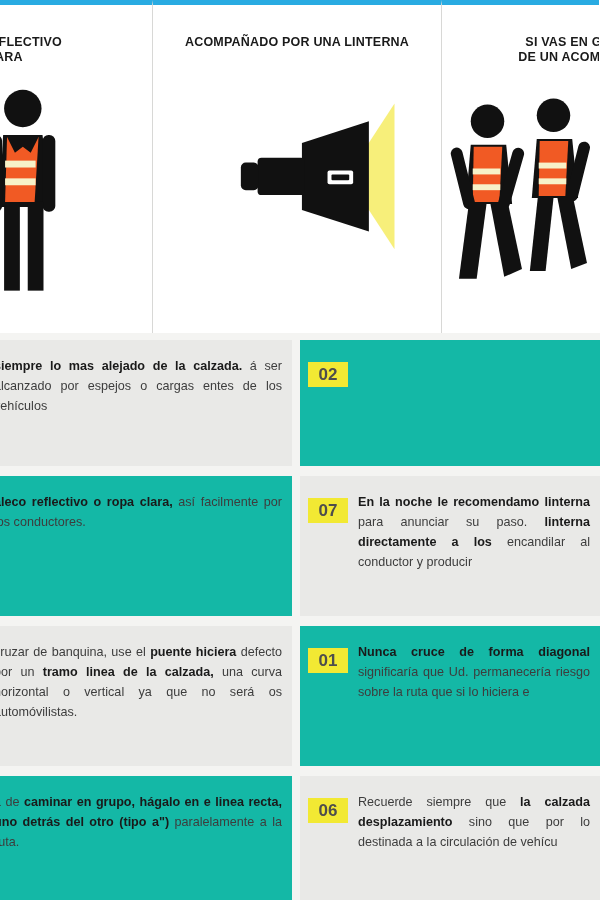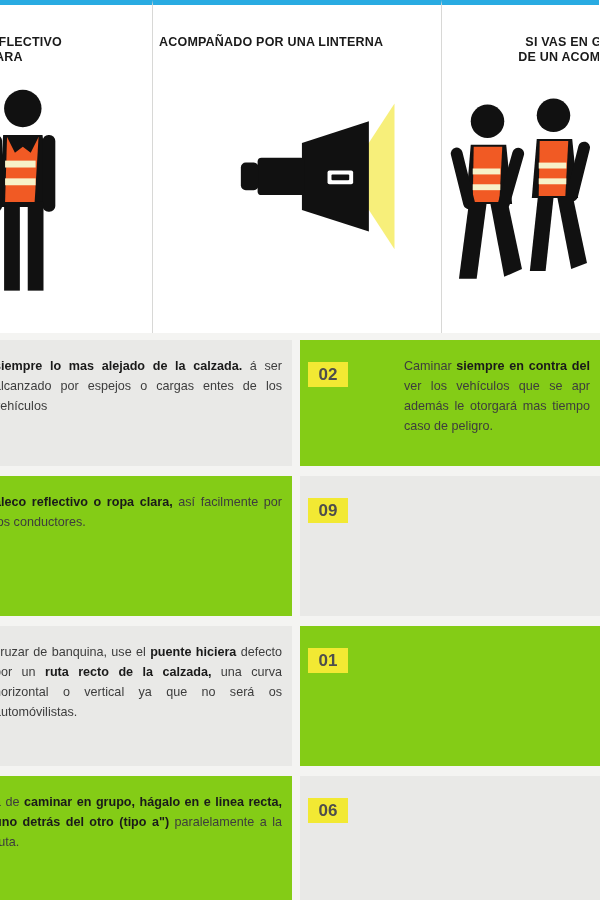--- a/index.html
+++ b/index.html
@@ -31,21 +31,22 @@
     box-sizing:border-box;
     overflow:hidden;
   }
   .panel.p1{width:152px;}
   .panel.p2{width:290px;border-left:1px solid #d8d8d6;border-right:1px solid #d8d8d6;}
   .panel.p3{width:157px;}
 
   .panel-title{
     position:absolute;
     top:30px;
-    left:6px;right:0;
+    left:0;right:0;
+    text-align:center;
     font-size:12.5px;
     font-weight:bold;
     color:#1a1a1a;
     letter-spacing:0.2px;
     line-height:15px;
     white-space:pre-line;
   }
   .panel.p1 .panel-title{text-align:left;left:-42px;width:190px;}
   .panel.p3 .panel-title{left:20px;width:230px;text-align:center;}
 
@@ -63,21 +64,21 @@
   .col.gap{width:8px;}
   .col.right{width:300px;}
 
   .tip{
     position:relative;
     background:#e9e9e7;
     box-sizing:border-box;
     display:flex;
     align-items:flex-start;
   }
-  .tip.alt{background:#84cc16;gap:46px;}
+  .tip.alt{background:#14b8a6;}
   .tip .num{
     flex:0 0 auto;
     width:40px;
     margin-top:22px;
     margin-left:8px;
     background:#f2e933;
     color:#4d4d4d;
     font-size:17px;
     font-weight:bold;
     text-align:center;
@@ -181,43 +182,45 @@
     <div class="col left">
       <div class="tip h1">
         <div class="txt"><b>siempre lo mas alejado de la calzada.</b> á ser alcanzado por espejos o cargas entes de los vehículos</div>
       </div>
       <div class="spacer"></div>
       <div class="tip h2 alt">
         <div class="txt"><b>aleco reflectivo o ropa clara,</b> así facilmente por los conductores.</div>
       </div>
       <div class="spacer"></div>
       <div class="tip h3">
-        <div class="txt">cruzar de banquina, use el <b>puente hiciera</b> defecto por un <b>ruta recto de la calzada,</b> una curva horizontal o vertical ya que no será os automóvilistas.</div>
+        <div class="txt">cruzar de banquina, use el <b>puente hiciera</b> defecto por un <b>tramo linea de la calzada,</b> una curva horizontal o vertical ya que no será os automóvilistas.</div>
       </div>
       <div class="spacer"></div>
       <div class="tip h4 alt">
         <div class="txt">a de <b>caminar en grupo, hágalo en e linea recta, uno detrás del otro (tipo a")</b> paralelamente a la ruta.</div>
       </div>
     </div>
 
     <div class="col gap"></div>
 
     <div class="col right">
       <div class="tip h1 alt">
         <div class="num">02</div>
-        <div class="txt">Caminar <b>siempre en contra del</b> ver los vehículos que se apr además le otorgará mas tiempo caso de peligro.</div>
       </div>
       <div class="spacer"></div>
       <div class="tip h2">
-        <div class="num">09</div>
+        <div class="num">07</div>
+        <div class="txt"><b>En la noche le recomendamo linterna</b> para anunciar su paso. <b>linterna directamente a los</b> encandilar al conductor y producir</div>
       </div>
       <div class="spacer"></div>
       <div class="tip h3 alt">
         <div class="num">01</div>
+        <div class="txt"><b>Nunca cruce de forma diagonal</b> significaría que Ud. permanecería riesgo sobre la ruta que si lo hiciera e</div>
       </div>
       <div class="spacer"></div>
       <div class="tip h4">
         <div class="num">06</div>
+        <div class="txt">Recuerde siempre que <b>la calzada desplazamiento</b> sino que por lo destinada a la circulación de vehícu</div>
       </div>
     </div>
 
   </div>
 </div>
 
 </body></html>

